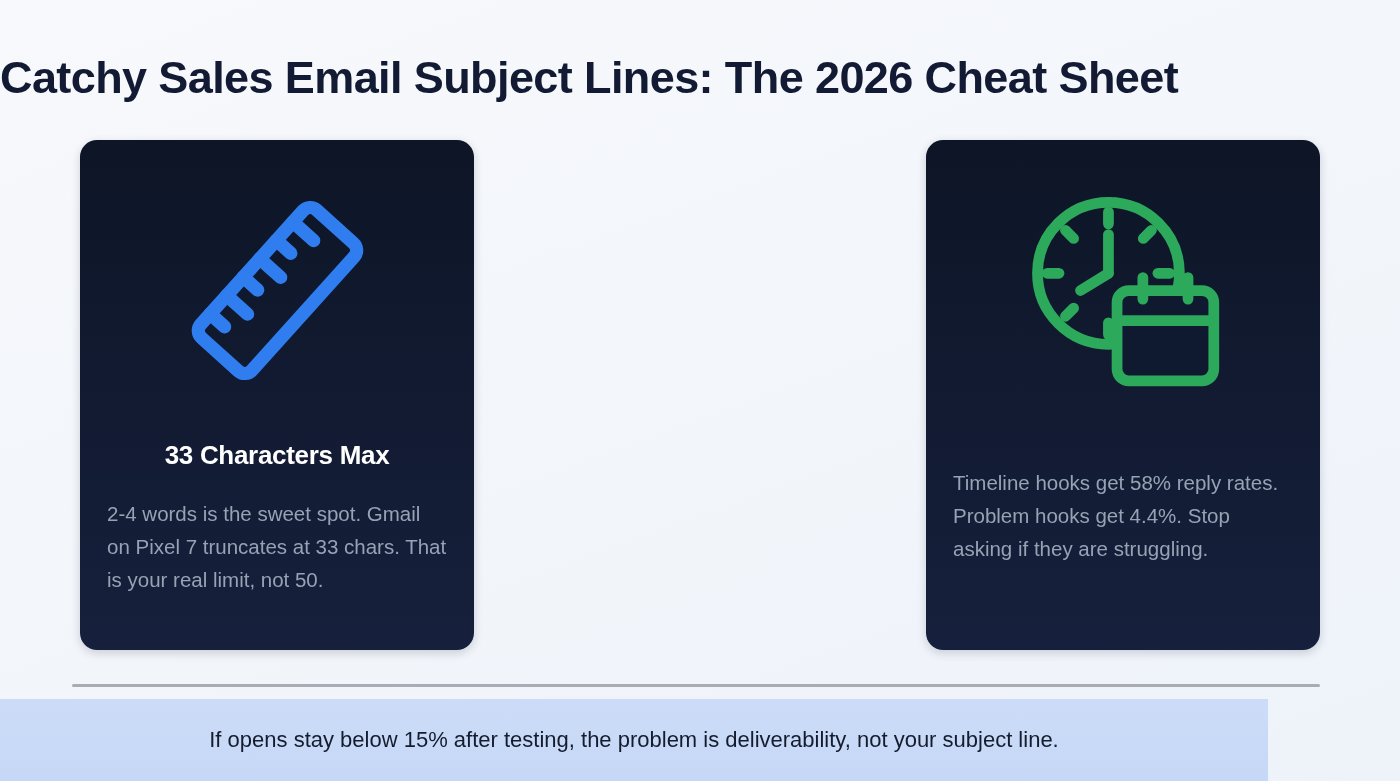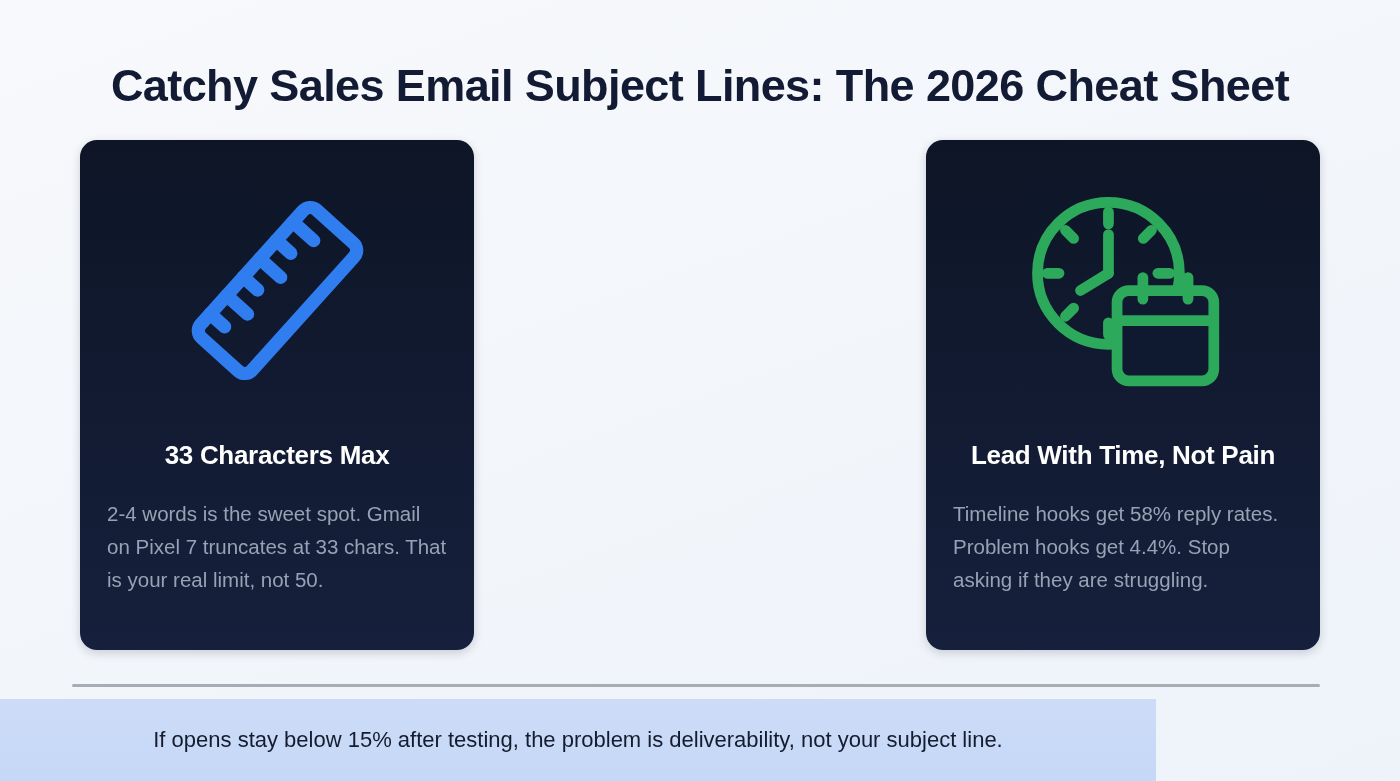--- a/index.html
+++ b/index.html
@@ -12,27 +12,26 @@
   .page {
     position:relative;
     width:1400px; height:781px;
     background:linear-gradient(160deg,#f7f9fc 0%,#f2f5fa 55%,#eef3fa 100%);
   }
 
   
   .title {
     position:absolute;
     top:52px; left:0; width:1400px;
-    text-align:center;
+    text-align:left;
     font-size:45px;
     font-weight:bold;
     letter-spacing:-0.6px;
     color:#121b33;
     white-space:nowrap;
-    margin-top:8px;
   }
 
   
   .cards {
     position:absolute;
     top:140px; left:80px;
     width:1240px; height:510px;
     display:flex;
     justify-content:space-between;
   }
@@ -76,21 +75,21 @@
   .divider {
     position:absolute;
     left:72px; top:684px;
     width:1248px; height:3px;
     background:#a8adb5;
     border-radius:2px;
   }
   .footer {
     position:absolute;
     left:0; bottom:0;
-    width:1156px; height:82px;
+    width:1268px; height:82px;
     background:linear-gradient(180deg,#ccdcf8 0%,#c6d8f7 100%);
     display:flex;
     align-items:center;
     justify-content:center;
   }
   .footer-text {
     font-size:22px;
     color:#141c2e;
     text-align:center;
     white-space:nowrap;
@@ -146,21 +145,20 @@
           <g>
             <rect x="47" y="50" width="45" height="42" rx="5.5" fill="#0f1a30" stroke="#2da95c" stroke-width="5" stroke-linejoin="round"></rect>
             <line x1="47" y1="64" x2="92" y2="64" stroke="#2da95c" stroke-width="5"></line>
             <g fill="none" stroke="#2da95c" stroke-width="5" stroke-linecap="round">
               <line x1="59" y1="44" x2="59" y2="54"></line>
               <line x1="80" y1="44" x2="80" y2="54"></line>
             </g>
           </g>
         </svg>
       </div>
-      <div class="card-title">Lead With Time, Not Pain</div>
       <div class="card-body">Timeline hooks get 58% reply rates. Problem hooks get 4.4%. Stop asking if they are struggling.</div>
     </div>
 
 
   </div>
 
   <div class="divider"></div>
 
   <div class="footer">
     <div class="footer-text">If opens stay below 15% after testing, the problem is deliverability, not your subject line.</div>

